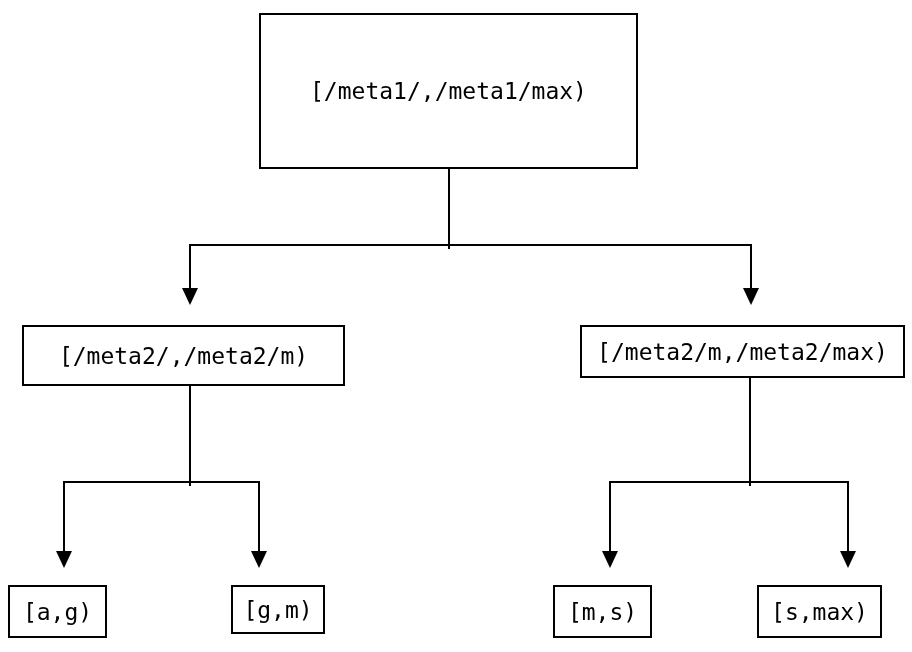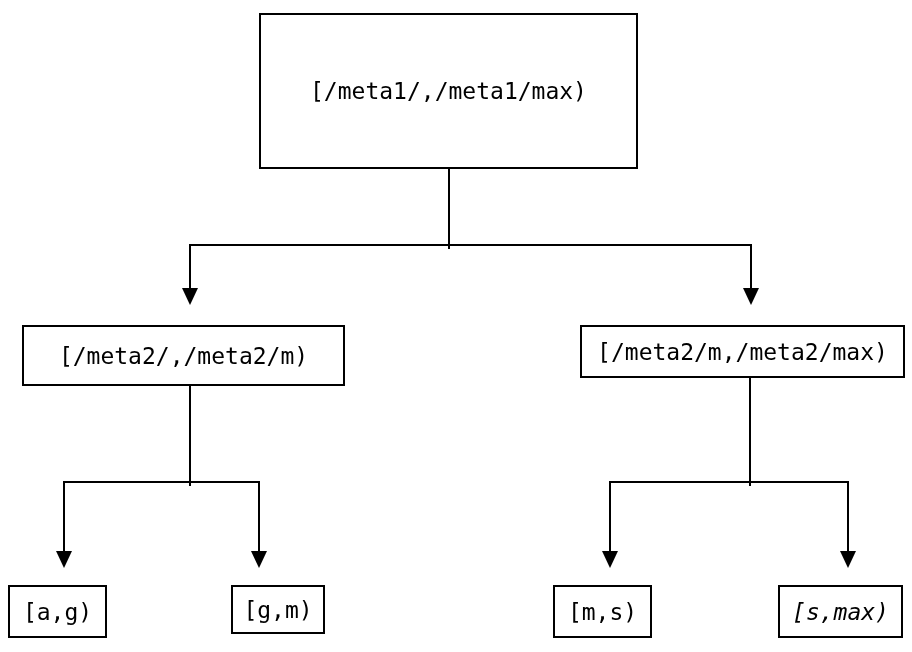--- a/index.html
+++ b/index.html
@@ -41,21 +41,21 @@
     font-size: 23px;
     color: #000000;
     white-space: nowrap;
   }
   .n-root { left: 259px; top: 13px;  width: 379px; height: 156px; }
   .n-l    { left: 22px;  top: 325px; width: 323px; height: 61px; }
   .n-r    { left: 580px; top: 325px; width: 325px; height: 53px; }
   .n-ll   { left: 8px;   top: 585px; width: 99px;  height: 53px; text-align: right; }
   .n-lr   { left: 203px; top: 585px; width: 94px;  height: 49px; margin-left: 28px; }
   .n-rl   { left: 553px; top: 585px; width: 99px;  height: 53px; text-align: center; }
-  .n-rr   { left: 778px; top: 585px; width: 125px; height: 53px; font-style: italic; }
+  .n-rr   { left: 757px; top: 585px; width: 125px; height: 53px; }
 </style>
 </head>
 <body>
 
 <div class="canvas">
 
   <svg class="edges" viewBox="0 0 912 652" xmlns="http://www.w3.org/2000/svg">
 
     <line x1="449" y1="169" x2="449" y2="249"></line>
     <line x1="189" y1="245" x2="752" y2="245"></line>

